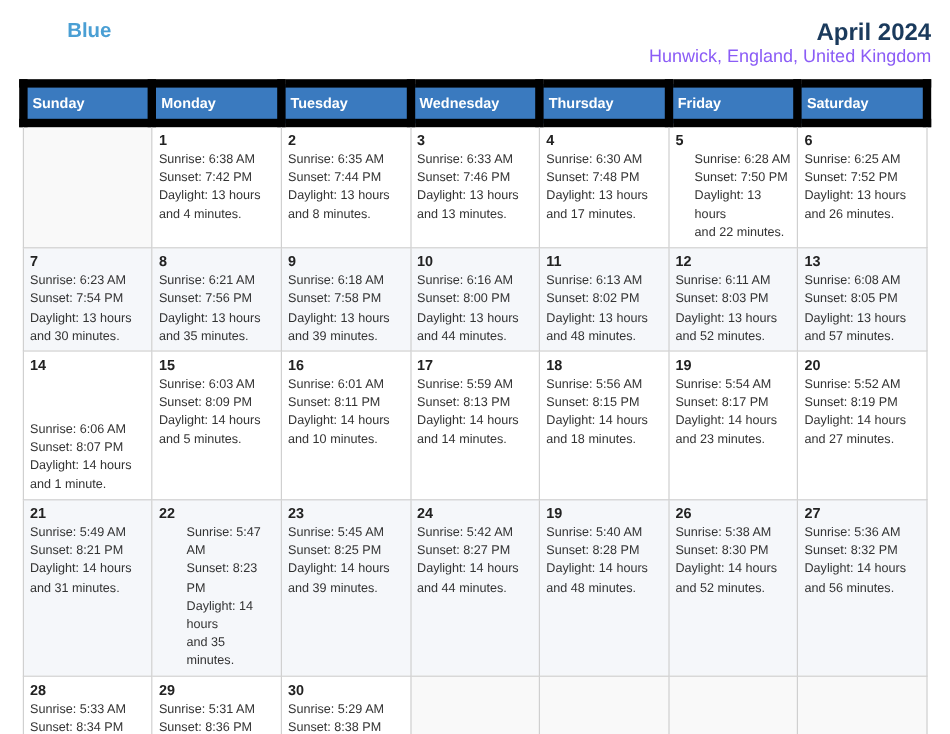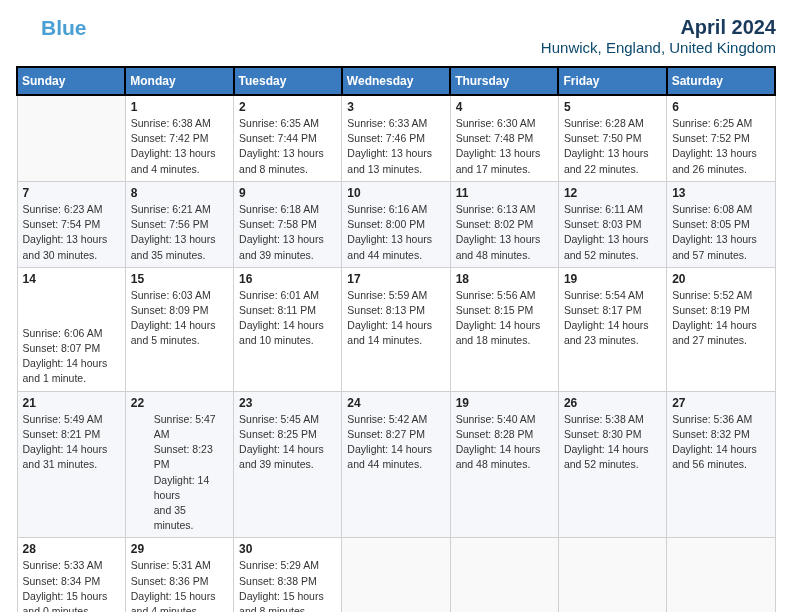--- a/index.html
+++ b/index.html
@@ -23,35 +23,35 @@
     .title-block {
       text-align: right;
     }
     .month-title {
       font-size: 20px;
       font-weight: bold;
       color: #1a3a5c;
     }
     .location {
       font-size: 15px;
-      color: #0c4a6e;
+      color: #8b5cf6;
     }
     .calendar {
       width: 100%;
       border-collapse: collapse;
       font-size: 11px;
     }
     .calendar th {
       background-color: #3a7abf;
       color: #fff;
       padding: 6px 4px;
       text-align: left;
       font-size: 12px;
       font-weight: bold;
-      border: 2px solid #000000;
+      border: 7px solid #000000;
     }
     .calendar td {
       vertical-align: top;
       padding: 4px 5px;
       border: 1px solid #d0d0d0;
       width: 108px;
       min-height: 80px;
       background: #fff;
     }
     .calendar tr:nth-child(even) td {
@@ -72,21 +72,21 @@
     .empty-cell {
       background: #f9f9f9 !important;
     }
   </style>
 </head>
 <body>
 
 <div class="header">
   <div class="logo">
   <div style="display:flex;flex-direction:column;align-items:flex-start;">
-    <span style="font-size:21px;font-weight:bold;color:#4a9fd4;margin-left:25px;">Blue</span>
+    <span style="font-size:17px;font-weight:bold;color:#4a9fd4;margin-left:40px;">Blue</span>
   </div>
 </div>
   <div class="title-block">
     <div class="month-title">April 2024</div>
     <div class="location">Hunwick, England, United Kingdom</div>
   </div>
 </div>
 
 <table class="calendar">
   <thead>
@@ -126,21 +126,21 @@
         </td>
         <td>
           <span class="day-number">4</span>
           <div class="day-info" style="white-space: pre-line;">Sunrise: 6:30 AM
 Sunset: 7:48 PM
 Daylight: 13 hours
 and 17 minutes.</div>
         </td>
         <td>
           <span class="day-number">5</span>
-          <div class="day-info" style="white-space: pre-line;">Sunrise: 6:28 AM
+          <div class="day-info" style="white-space: pre-line; margin-left: 16px;">Sunrise: 6:28 AM
 Sunset: 7:50 PM
 Daylight: 13 hours
 and 22 minutes.</div>
         </td>
         <td>
           <span class="day-number">6</span>
           <div class="day-info" style="white-space: pre-line;">Sunrise: 6:25 AM
 Sunset: 7:52 PM
 Daylight: 13 hours
 and 26 minutes.</div>

